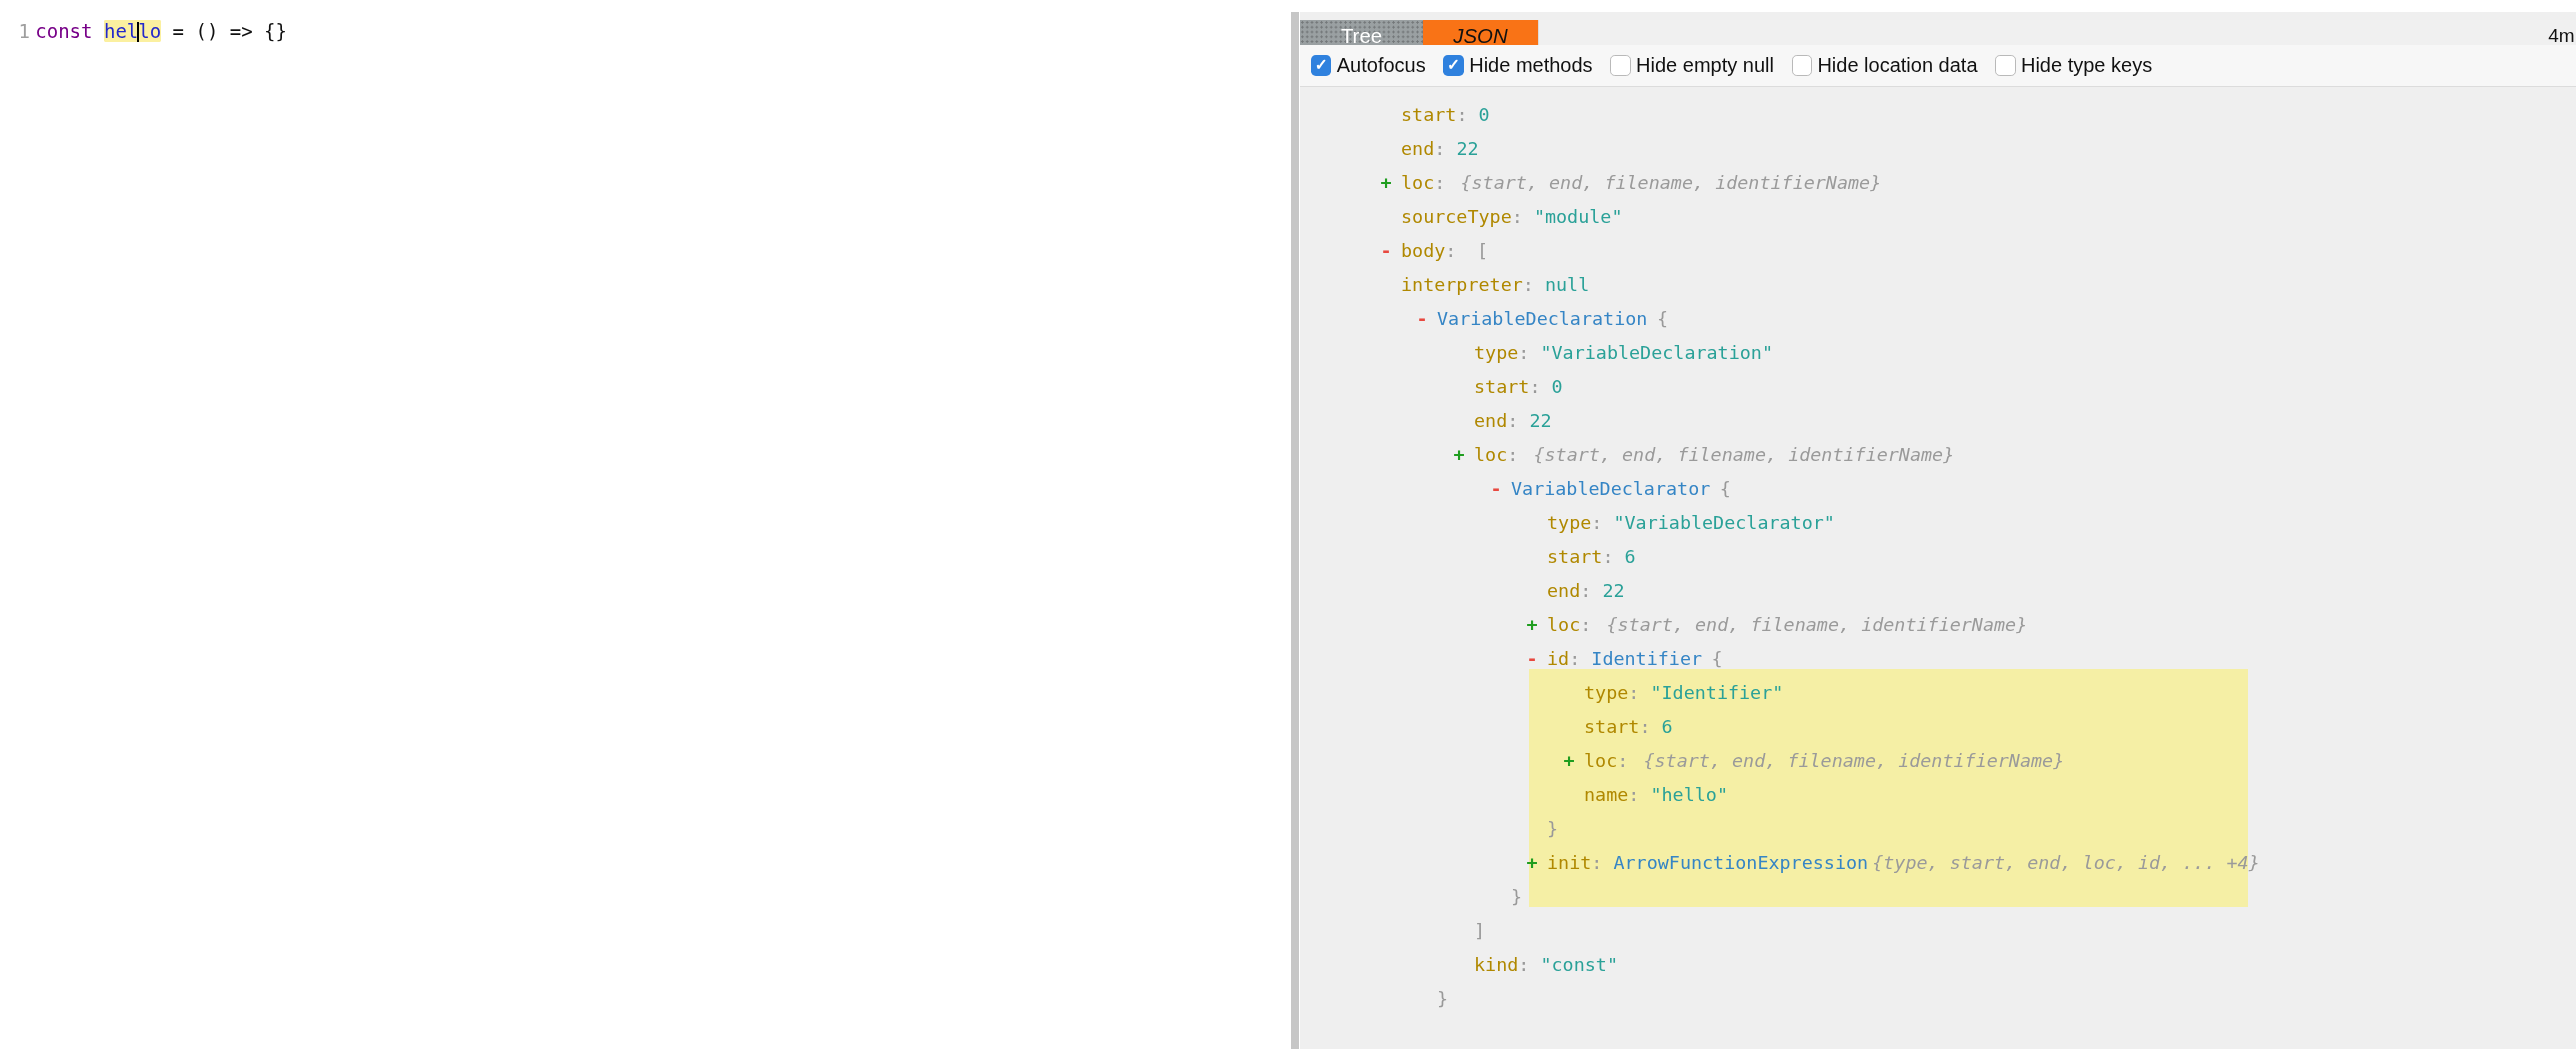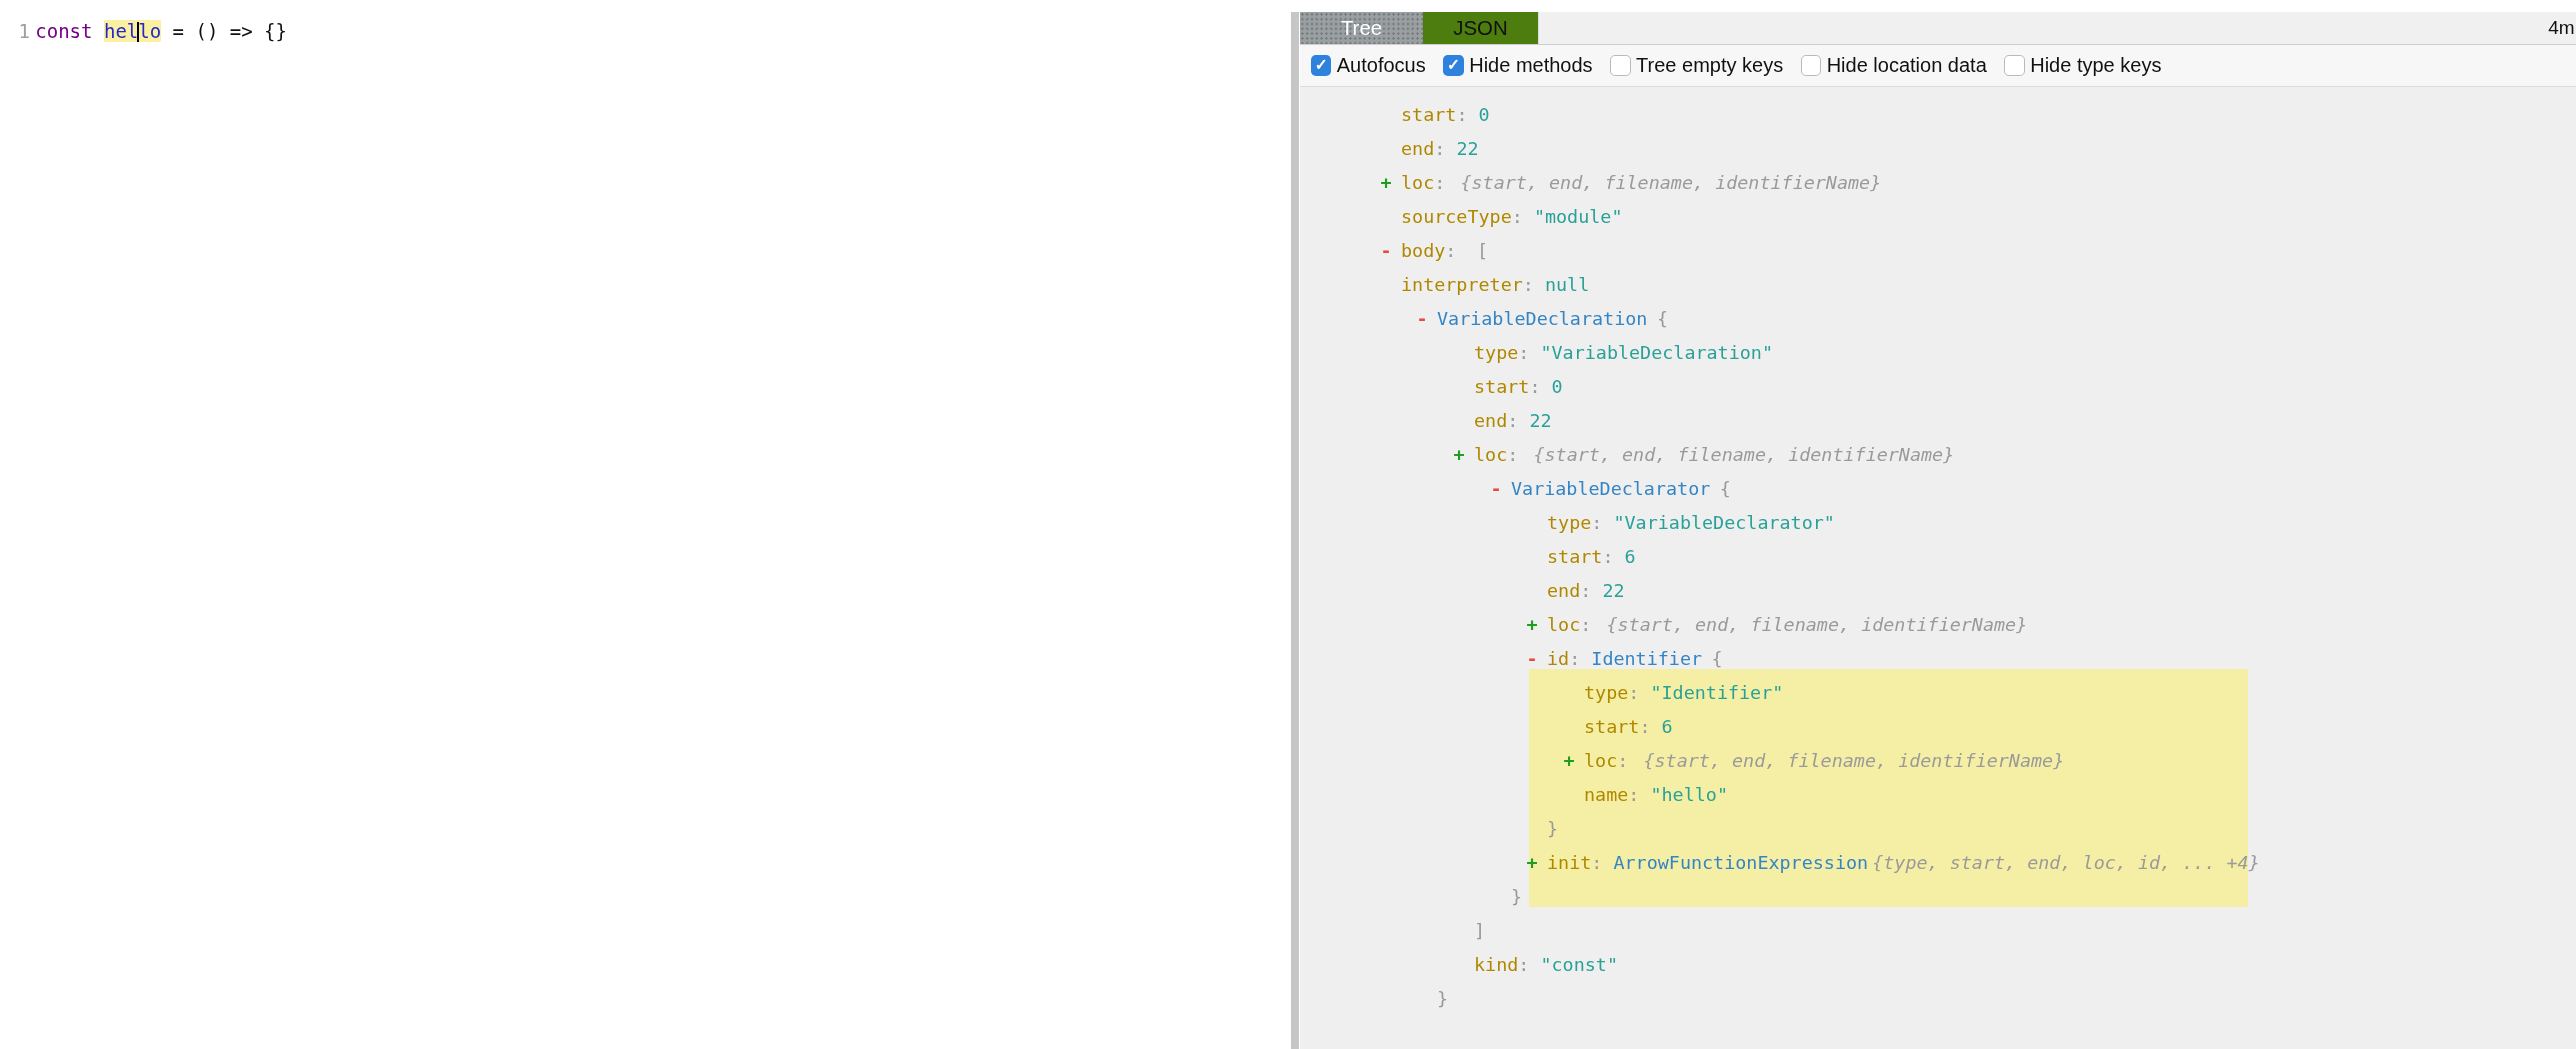--- a/index.html
+++ b/index.html
@@ -16,26 +16,26 @@
   .ident{background:var(--tok-hl);color:var(--ident);border-radius:1.4px;}
   .cursor{display:inline-block;width:0;border-left:2px solid #000;height:20.4px;
           vertical-align:text-bottom;margin:0 -1px;}
 
   
   .divider{position:absolute;left:1291px;top:0;width:8.2px;height:1049px;background:#c6c6c6;cursor:col-resize;}
 
   
   .panel{position:absolute;left:1300px;top:0;width:1276px;height:1049px;background:var(--tree-bg);}
 
-  .tabbar{position:absolute;left:0;top:0;width:100%;height:33px;background:#f0f0f0;
+  .tabbar{position:absolute;left:0;top:8px;width:100%;height:33px;background:#f0f0f0;
           border-bottom:1.4px solid #cfcfcf;box-sizing:border-box;display:flex;align-items:stretch;gap:47px;}
   .tab{display:flex;align-items:center;justify-content:center;font-size:20.4px;cursor:pointer;}
   .tab.active{width:123px;color:#ffffff;background-color:var(--tab-bg);
       background-image:radial-gradient(#74787a 1.1px,transparent 1.1px);background-size:4.8px 4.8px;}
-  .tab.inactive{width:115px;color:#111;background:#4d7c0f;border-right:1.4px solid #dcdcdc;}
+  .tab.inactive{width:115px;color:#111;background:#f97316;border-right:1.4px solid #dcdcdc;font-style:italic;}
   .parse-time{margin-left:auto;align-self:center;font-size:19px;color:#111;padding-right:1.4px;}
 
   .toolbar{position:absolute;left:0;top:33px;width:100%;height:42px;background:#f7f7f7;
            border-bottom:1.4px solid #dcdcdc;box-sizing:border-box;display:flex;align-items:center;
            padding-left:11px;gap:17.7px;font-size:20px;color:#111;}
   .opt{display:flex;align-items:center;gap:5.4px;cursor:pointer;white-space:nowrap;}
   .cb{width:20.4px;height:20.4px;border-radius:4.8px;box-sizing:border-box;display:flex;
       align-items:center;justify-content:center;}
   .cb.on{background:var(--accent);color:#fff;font-size:15.6px;font-weight:bold;}
   .cb.off{background:#ffffff;border:1.4px solid #b9b9b9;}
@@ -79,21 +79,21 @@
         <label class="opt">
           <span class="cb on">✓</span>
           <span>Autofocus</span>
         </label>
         <label class="opt">
           <span class="cb on">✓</span>
           <span>Hide methods</span>
         </label>
         <label class="opt">
           <span class="cb off"></span>
-          <span>Tree empty keys</span>
+          <span>Hide empty null</span>
         </label>
         <label class="opt">
           <span class="cb off"></span>
           <span>Hide location data</span>
         </label>
         <label class="opt">
           <span class="cb off"></span>
           <span>Hide type keys</span>
         </label>
       </div>

